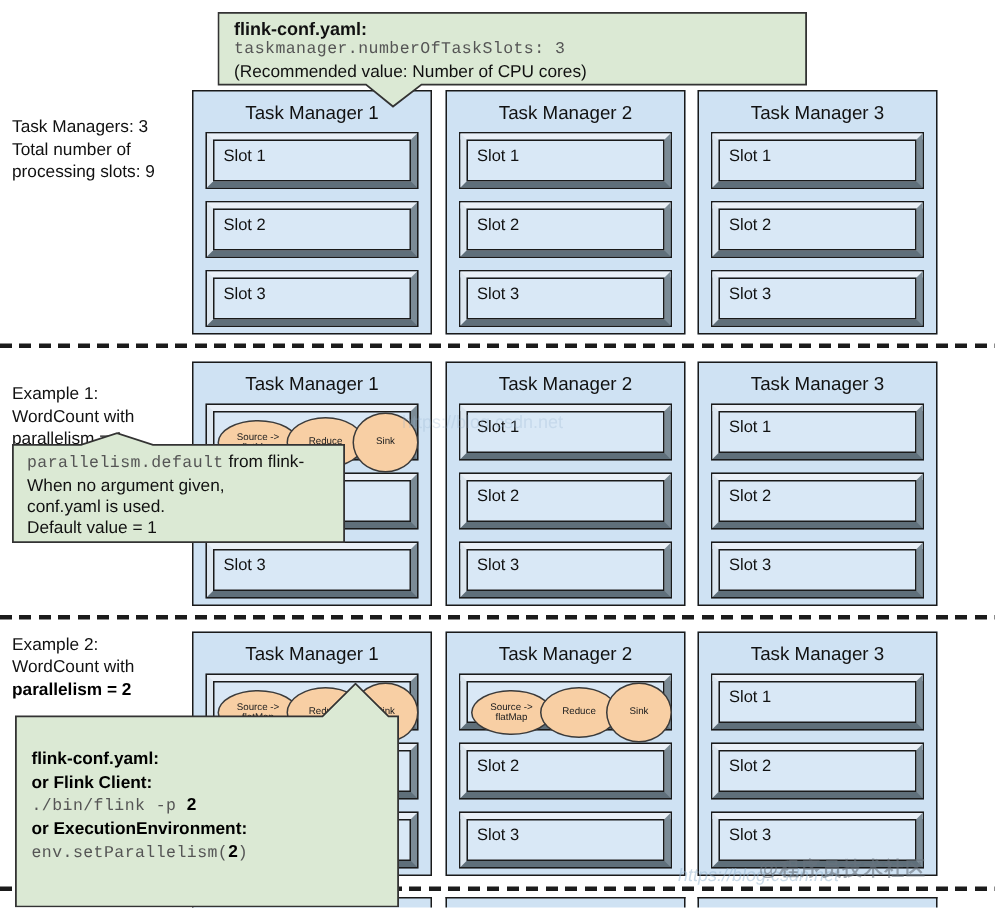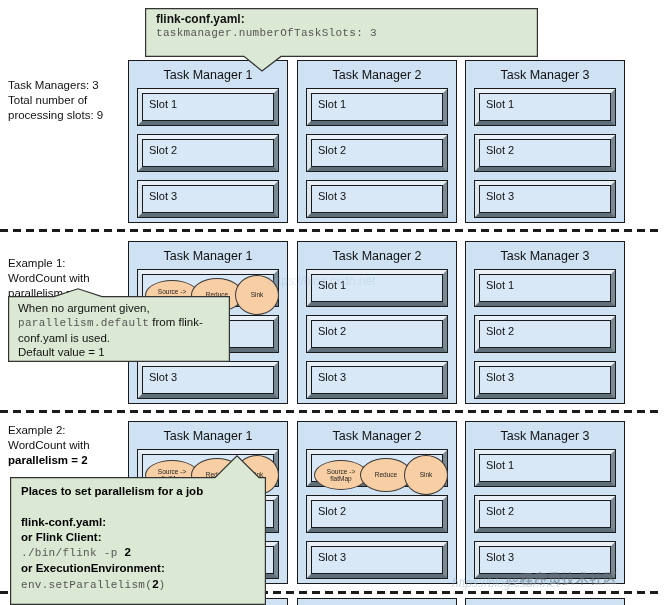--- a/index.html
+++ b/index.html
@@ -75,37 +75,37 @@
       <div class="cl-line"><span>WordCount with</span></div>
       <div class="cl-line"><span class="b">parallelism = 2</span></div>
     </div>
 
   <svg class="co-svg" style="left:145px;top:8px" width="394" height="65" viewBox="0 0 394 65">
     <path d="M0.6,0.6 H392.4 V48.4 H136 L117,63 L99,48.4 H0.6 Z" fill="#dbe9d4" stroke="#333" stroke-width="1.2"></path>
   </svg>
   <div class="co-text" style="left:156px;top:12px;width:376px">
     <div class="co-title">flink-conf.yaml:</div>
     <div class="mono">taskmanager.numberOfTaskSlots: 3</div>
+    <div>(Recommended value: Number of CPU cores)</div>
   </div>
 
   <svg class="co-svg" style="left:8px;top:288px" width="223" height="75" viewBox="0 0 223 75">
     <path d="M0.6,8.6 H46 L70,0.8 L94,8.6 H221.4 V73.4 H0.6 Z" fill="#dbe9d4" stroke="#333" stroke-width="1.2"></path>
   </svg>
   <div class="co-text" style="left:18px;top:301px;width:206px" id="callout1-text">
+      <div class="cl-line"><span class="mono">parallelism.default</span><span> from flink-</span></div>
       <div class="cl-line"><span>When no argument given,</span></div>
-      <div class="cl-line"><span class="mono">parallelism.default</span><span> from flink-</span></div>
       <div class="cl-line"><span>conf.yaml is used.</span></div>
       <div class="cl-line"><span>Default value = 1</span></div>
     </div>
 
   <svg class="co-svg" style="left:10px;top:455px" width="257" height="150" viewBox="0 0 257 150">
     <path d="M0.6,22.6 H205 L227,0.8 L249,22.6 H255.4 V149.4 H0.6 Z" fill="#dbe9d4" stroke="#333" stroke-width="1.2"></path>
   </svg>
   <div class="co-text" style="left:21px;top:484px;width:236px" id="callout2-text">
-      <div class="cl-line"><span class="b">Places to set parallelism for a job</span></div>
       <div class="cl-line">&nbsp;</div>
       <div class="cl-line"><span class="b">flink-conf.yaml:</span></div>
       <div class="cl-line"><span class="b">or Flink Client:</span></div>
       <div class="cl-line"><span class="mono">./bin/flink -p </span><span class="b">2</span></div>
       <div class="cl-line"><span class="b">or ExecutionEnvironment:</span></div>
       <div class="cl-line"><span class="mono">env.setParallelism(</span><span class="b">2</span><span class="mono">)</span></div>
     </div>
 
   <div class="wm" id="wm-mid">https://blog.csdn.net</div>
   <div class="wm" id="wm-url">https://blog.csdn.net</div>

